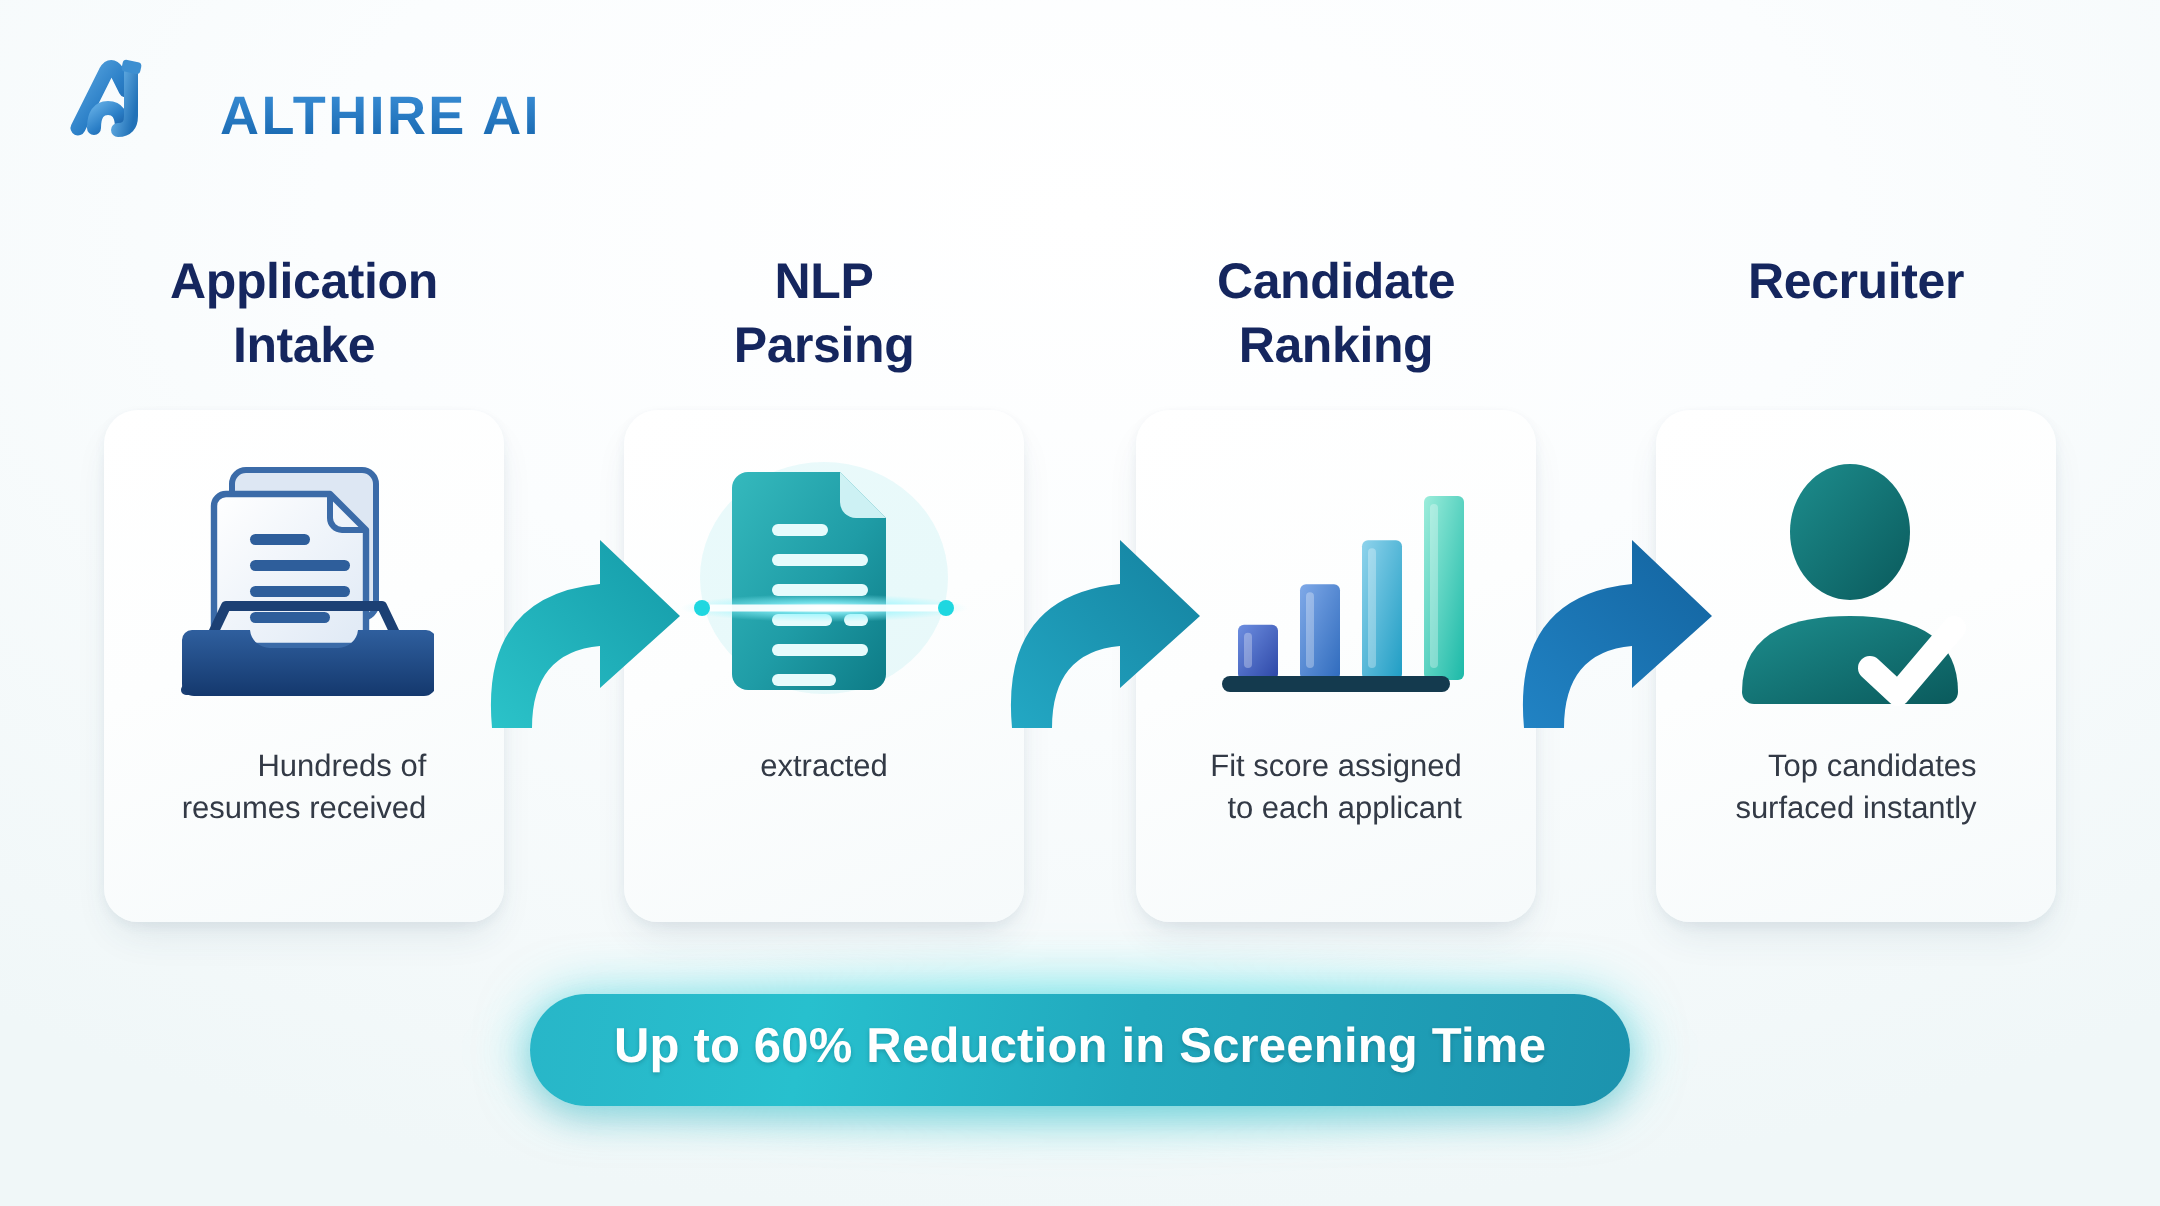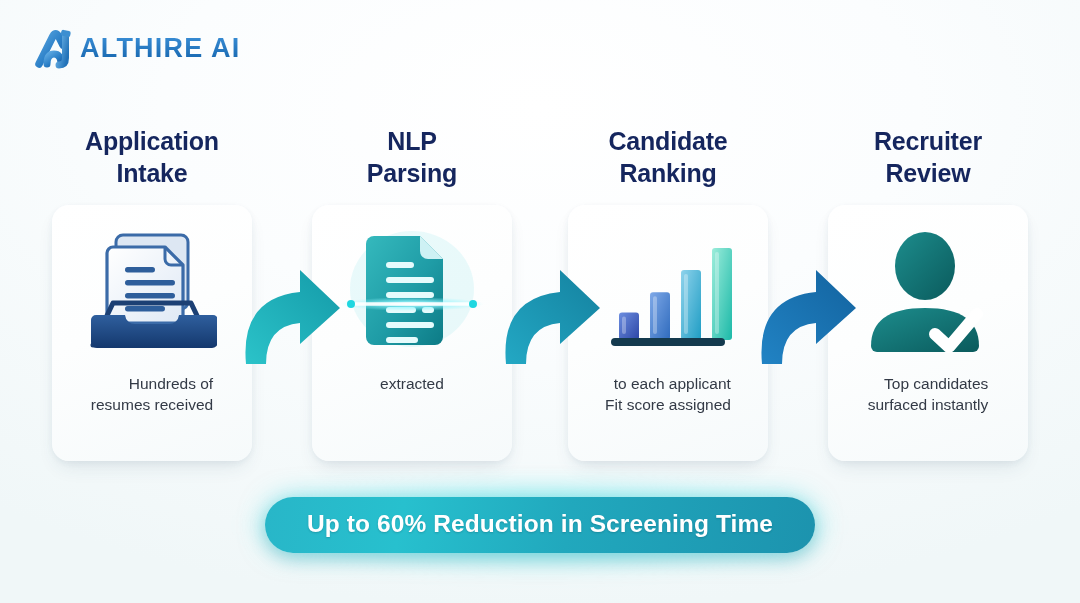--- a/index.html
+++ b/index.html
@@ -9,21 +9,21 @@
     background:
       radial-gradient(ellipse 900px 500px at 50% 18%, #ffffff 0%, #fbfdfe 42%, #f0f7f8 100%),
       linear-gradient(165deg,#fdfefe 0%,#f4fafb 55%,#eaf5f6 100%);
     overflow:hidden;
     position:relative;
   }
 
   
   #logo-bar{
     position:absolute; left:32px; top:24px;
-    display:flex; align-items:center; gap:0;
+    display:flex; align-items:flex-end; gap:30px;
   }
   #logo-mark{ width:48px; height:48px; position:relative; }
   #logo-text{
     font-size:27px; font-weight:bold; letter-spacing:1.2px;
     color:#1b6fc0;
     font-family:"Liberation Sans", sans-serif;
     line-height:1;
     background:linear-gradient(180deg,#3a8ed6 0%,#1565ad 100%);
     -webkit-background-clip:text; background-clip:text; color:transparent;
   }
@@ -243,30 +243,29 @@
               <rect x="60" y="82.16" width="4" height="37.84" rx="2" fill="#ffffff" opacity=".30"></rect>
               <rect x="88" y="56.08" width="20" height="69.92" rx="3" fill="url(#b2)"></rect>
               <rect x="91" y="60.08" width="4" height="59.92" rx="2" fill="#ffffff" opacity=".30"></rect>
               <rect x="119" y="34" width="20" height="92" rx="3" fill="url(#b3)"></rect>
               <rect x="122" y="38" width="4" height="82" rx="2" fill="#ffffff" opacity=".30"></rect>
             </g>
           <rect x="18" y="124" width="114" height="8" rx="4" fill="#143a4e"></rect>
         </svg>
       </div>
       <div class="card-caption">
+        <div>Fit score assigned</div>
         <div>to each applicant</div>
-        <div>Fit score assigned</div>
       </div>
     </div>
   </div>
 
   <div class="step" id="step-4">
     <div class="step-title">
       <div>Recruiter</div>
-      <div>Review</div>
     </div>
     <div class="card">
       <div class="card-art">
         <svg width="150" height="150" viewBox="0 0 150 150">
           <defs>
             <linearGradient id="pG" x1="0" y1="0" x2="1" y2="1">
               <stop offset="0%" stop-color="#1d8d8d"></stop>
               <stop offset="100%" stop-color="#0a5a5c"></stop>
             </linearGradient>
           </defs>

